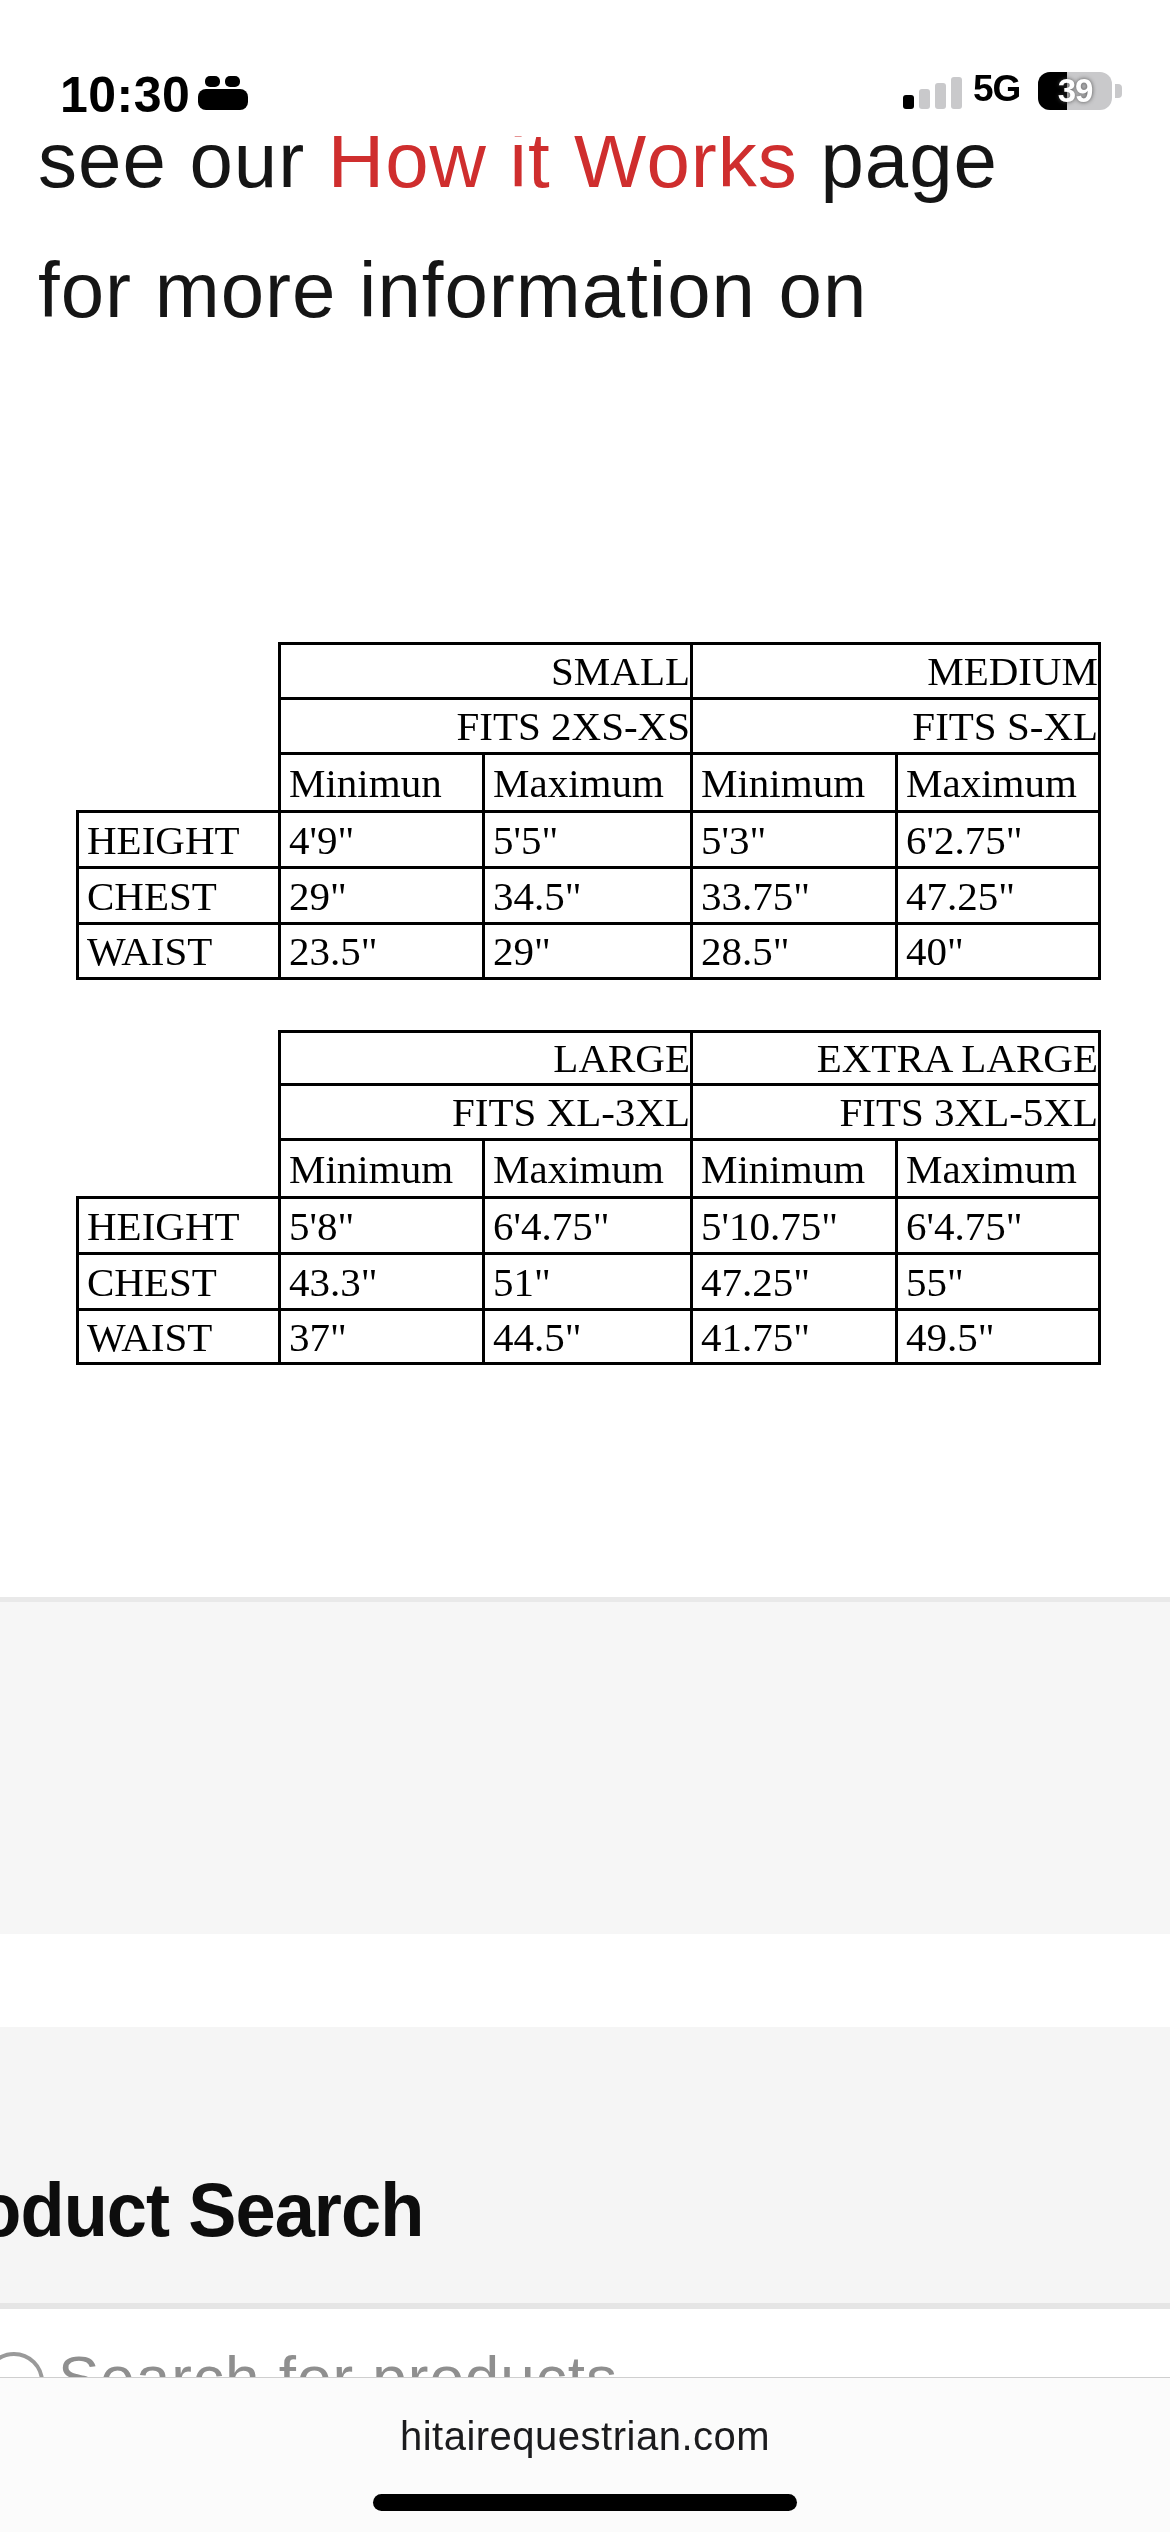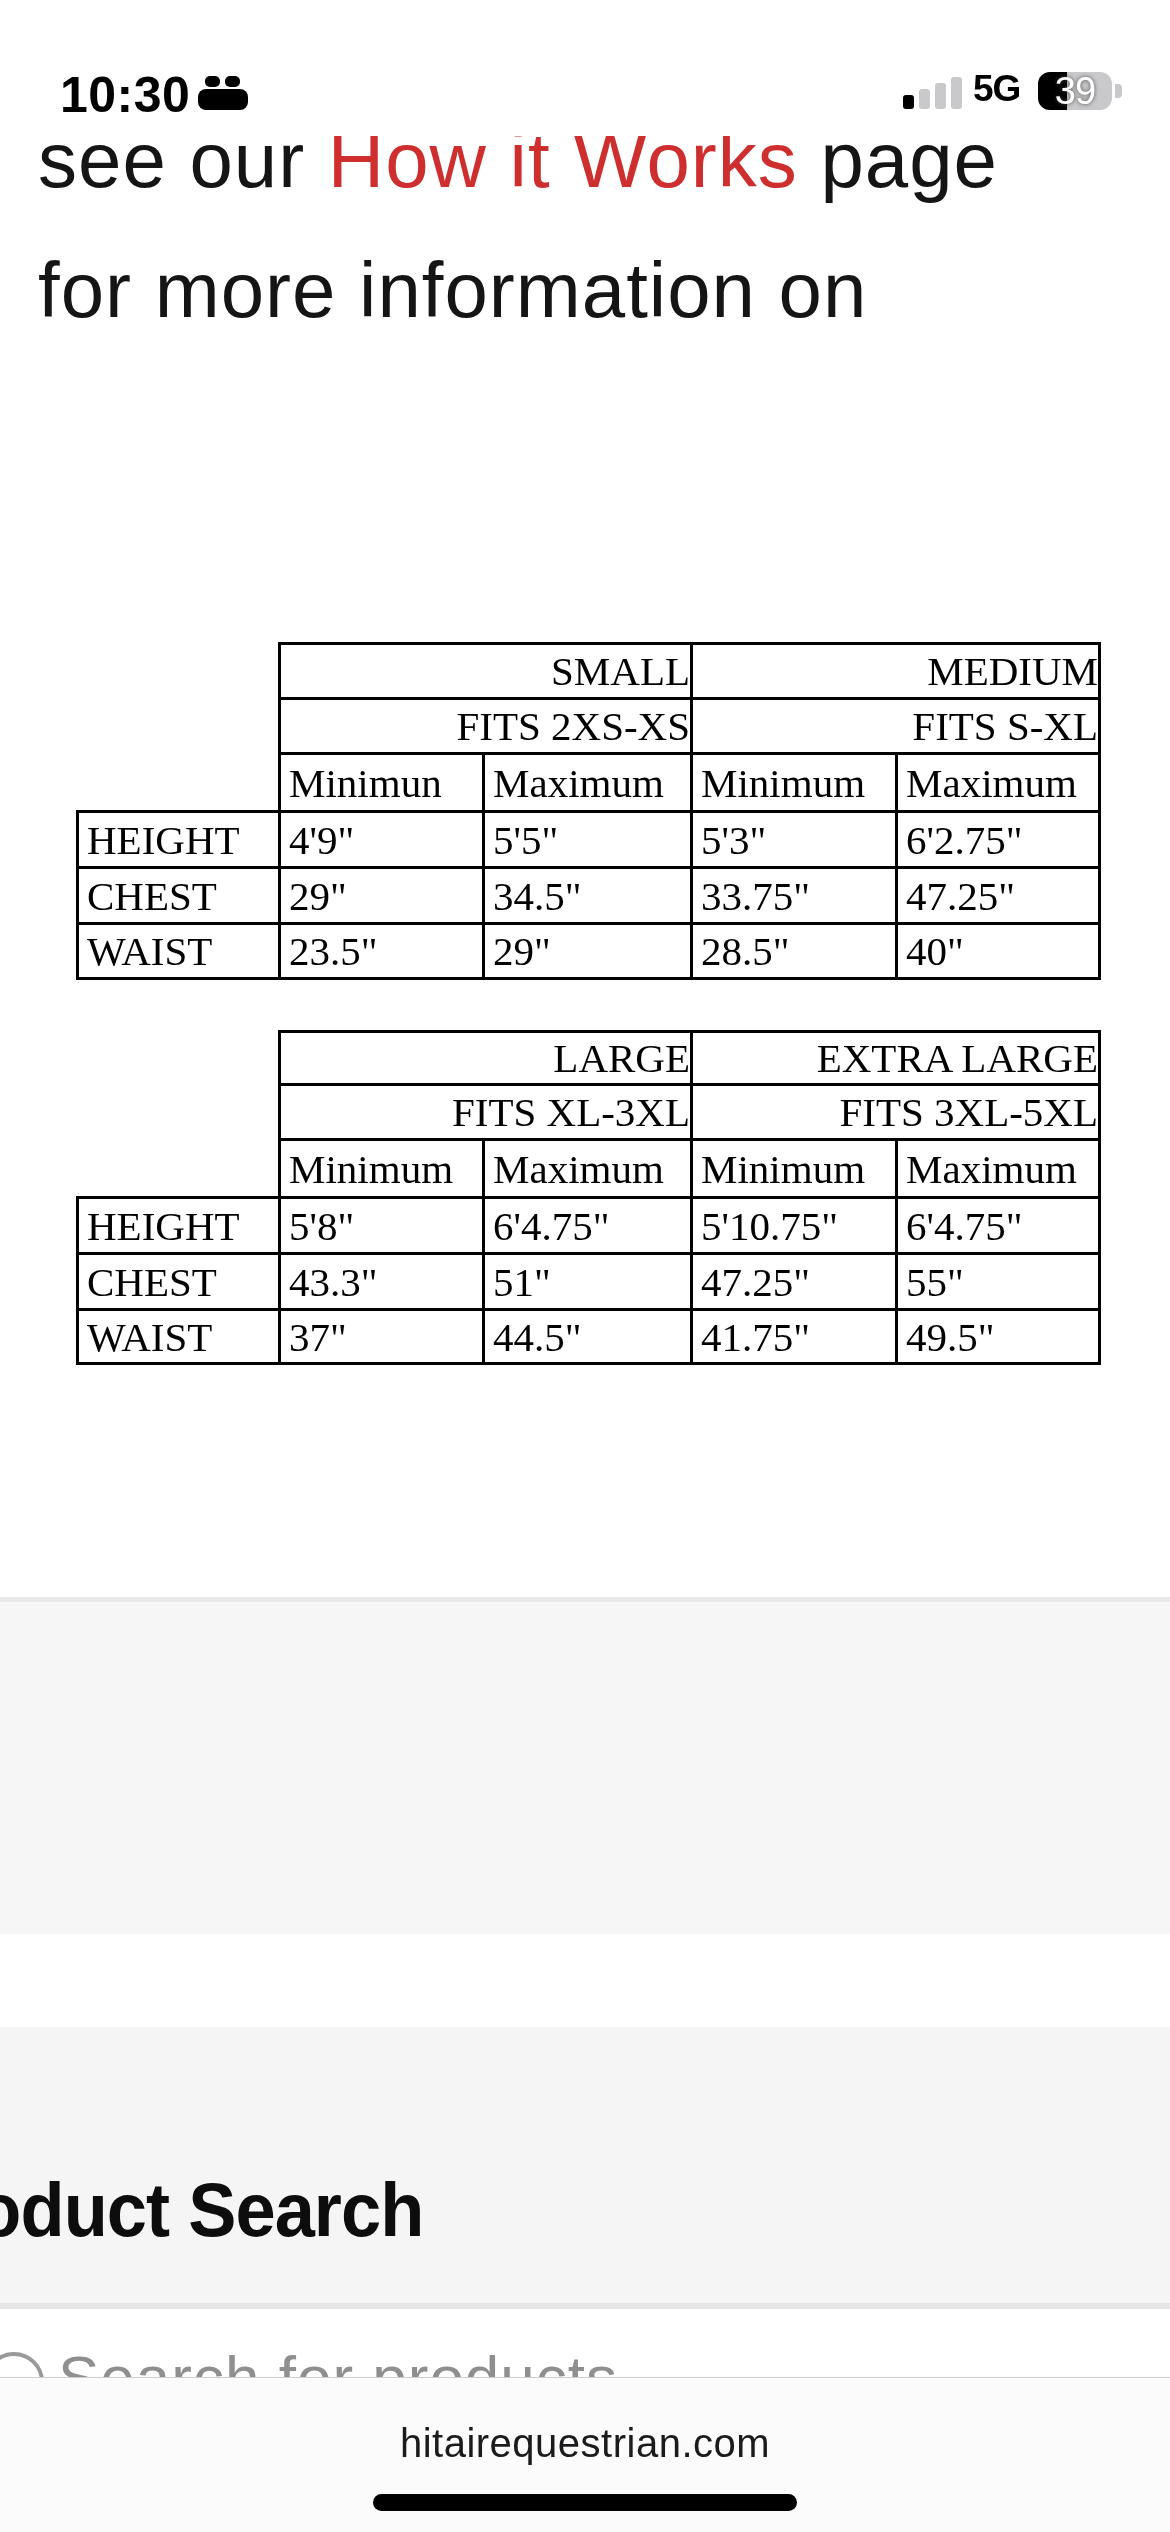--- a/index.html
+++ b/index.html
@@ -15,21 +15,21 @@
   .sb-signal{position:absolute;left:903px;top:59px;width:60px;height:32px;display:flex;align-items:flex-end;gap:5px;}
   .sb-signal i{display:block;width:11px;border-radius:3px;background:#c9c9cb;}
   .sb-signal i.b1{height:14px;background:#000;}
   .sb-signal i.b2{height:20px;}
   .sb-signal i.b3{height:26px;}
   .sb-signal i.b4{height:32px;}
   .sb-5g{position:absolute;left:973px;top:50px;font-size:37px;font-weight:600;letter-spacing:-1px;color:#000;}
   .sb-batt{position:absolute;left:1038px;top:54px;width:74px;height:38px;border-radius:12px;background:#c9c9cb;overflow:hidden;}
   .sb-batt .fill{position:absolute;left:0;top:0;bottom:0;width:39%;background:#000;}
   .sb-batt .pct{position:absolute;inset:0;display:flex;align-items:center;justify-content:center;
-    font-size:38px;font-weight:400;color:#fff;text-shadow:0 0 4px rgba(70,70,70,.95);letter-spacing:-1px;text-align:center;}
+    font-size:33px;font-weight:700;color:#fff;text-shadow:0 0 4px rgba(70,70,70,.95);letter-spacing:-1px;text-align:center;}
   .sb-cap{position:absolute;left:1115px;top:66px;width:7px;height:14px;background:#c9c9cb;border-radius:0 4px 4px 0;}
 
   
   .content-clip{position:absolute;top:118px;left:0;width:1170px;height:2259px;overflow:hidden;}
   .para{position:absolute;top:-23px;left:38px;width:1100px;
     font-size:78px;line-height:130px;letter-spacing:1px;color:#151515;}
   .para .lnk{color:#cf2e2e;}
 
   
   table.size-table{position:absolute;left:76px;border-collapse:collapse;table-layout:fixed;
@@ -50,21 +50,21 @@
   .ps-heading{position:absolute;left:-97px;top:2172px;font-size:76px;font-weight:700;line-height:76px;
     letter-spacing:-1px;color:#0d0d0d;transform:scaleX(.95);transform-origin:left;white-space:nowrap;}
 
   
   .search-circle{position:absolute;left:-16px;top:2352px;width:60px;height:60px;border:4px solid #9a9a9a;border-radius:50%;box-sizing:border-box;z-index:1;}
   .search-ph{position:absolute;left:58px;top:2342px;font-size:62px;color:#8f8f8f;letter-spacing:1px;white-space:nowrap;z-index:1;}
 
   
   .toolbar{position:absolute;left:0;top:2377px;width:1170px;height:155px;background:#fbfbfb;
     border-top:1px solid #cfcfcf;box-sizing:border-box;z-index:8;}
-  .url{position:absolute;left:0;top:36px;width:1170px;text-align:center;font-size:40px;color:#1b1b1d;letter-spacing:.5px;margin-top:7px;}
+  .url{position:absolute;left:0;top:36px;width:1170px;text-align:center;font-size:40px;color:#1b1b1d;letter-spacing:.5px;}
   .home-indicator{position:absolute;left:373px;top:116px;width:424px;height:17px;border-radius:9px;background:#000;}
 </style>
 </head>
 <body>
 
 <div class="status-bar">
   <div class="sb-time">10:30</div>
   <svg class="sb-bed" viewBox="0 0 50 34">
     <rect x="0" y="13" width="50" height="21" rx="8" fill="#000"></rect>
     <rect x="7" y="0" width="15" height="11" rx="5" fill="#000"></rect>

